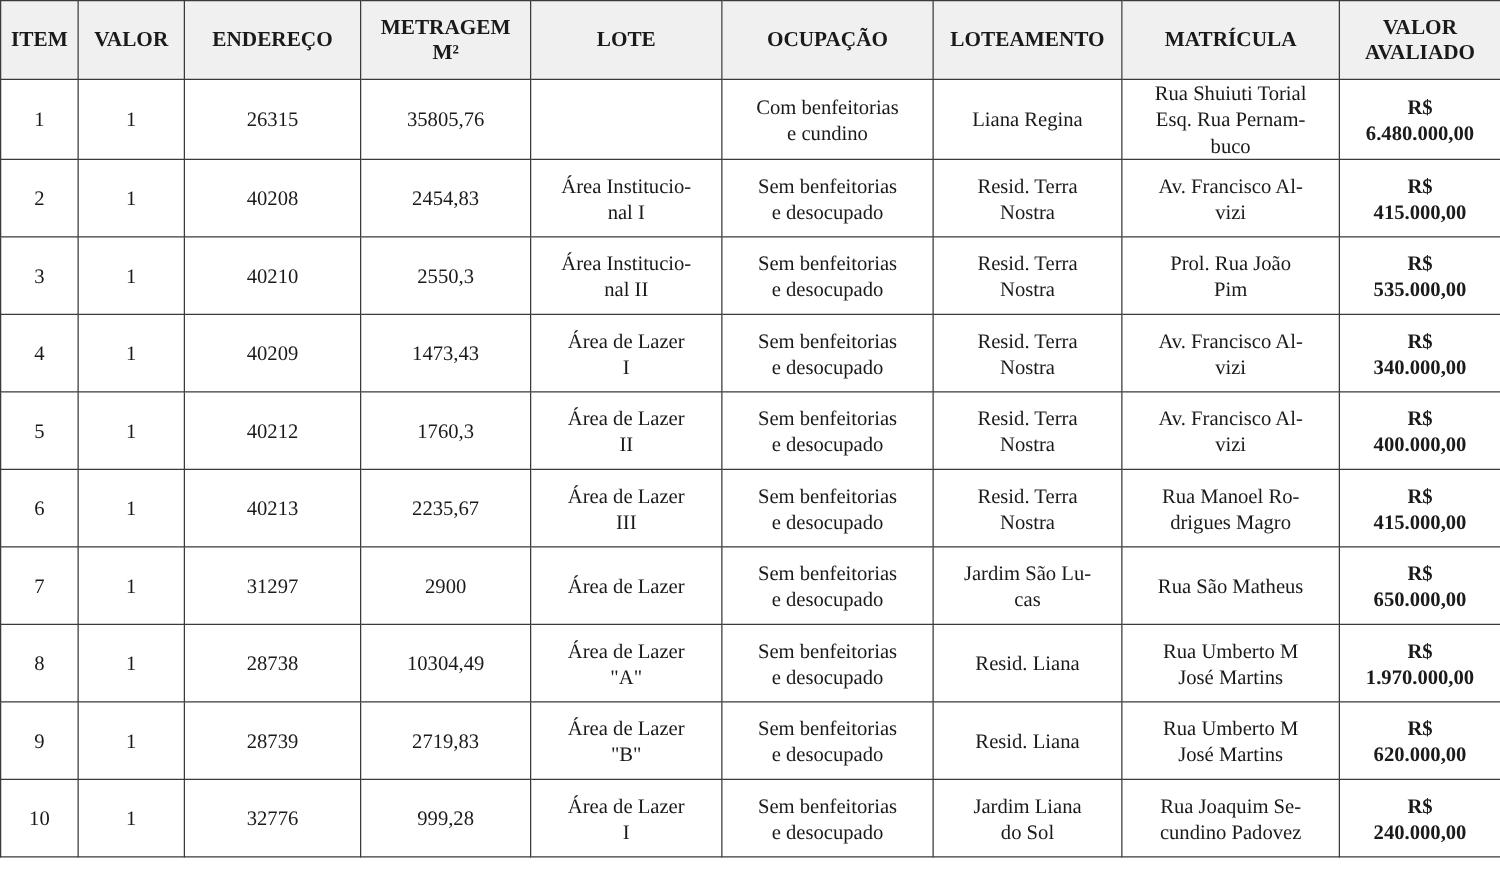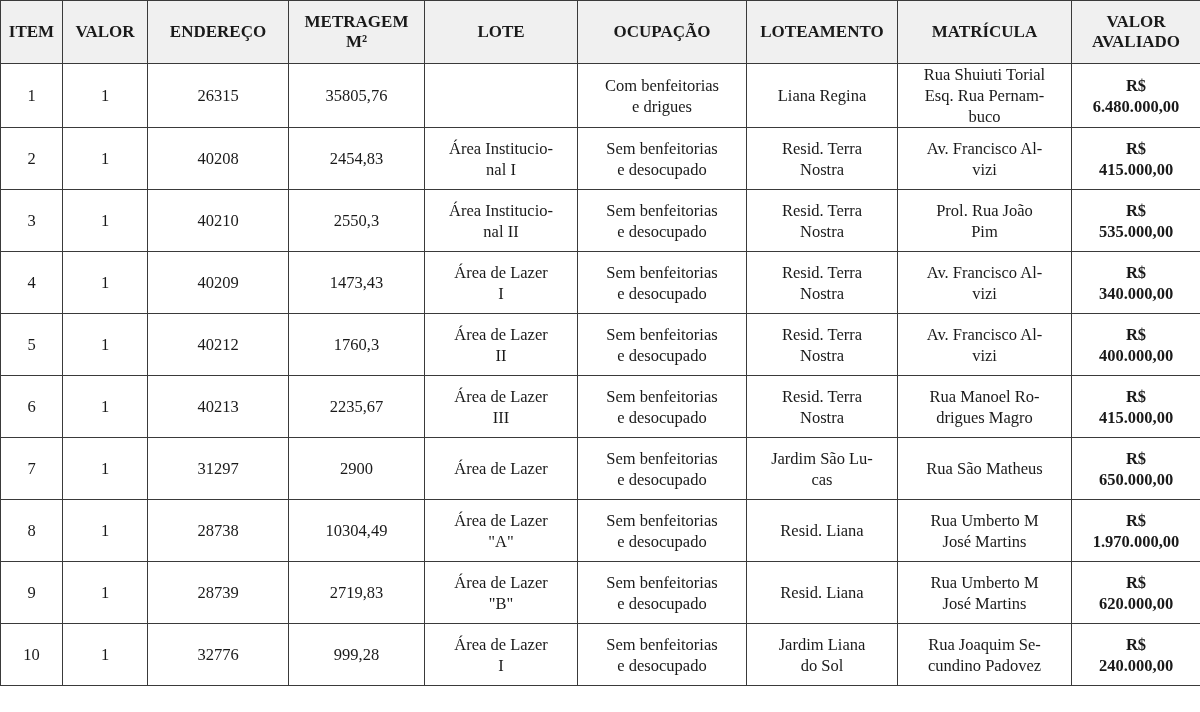--- a/index.html
+++ b/index.html
@@ -83,21 +83,21 @@
   </thead>
   <tbody id="table-body">
       <tr>
         <td>1</td>
         <td>1</td>
         <td>26315</td>
         <td>35805,76</td>
         <td></td>
         <td>
           <span class="line">Com benfeitorias</span>
-          <span class="line">e drigues</span>
+          <span class="line">e cundino</span>
         </td>
         <td>
           <span class="line">Liana Regina</span>
         </td>
         <td>
           <span class="line">Rua Shuiuti Torial</span>
           <span class="line">Esq. Rua Pernam-</span>
           <span class="line">buco</span>
         </td>
         <td class="valor">

